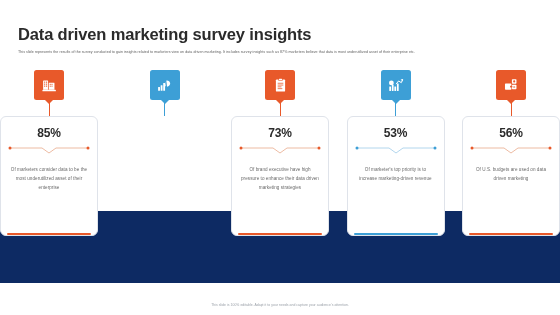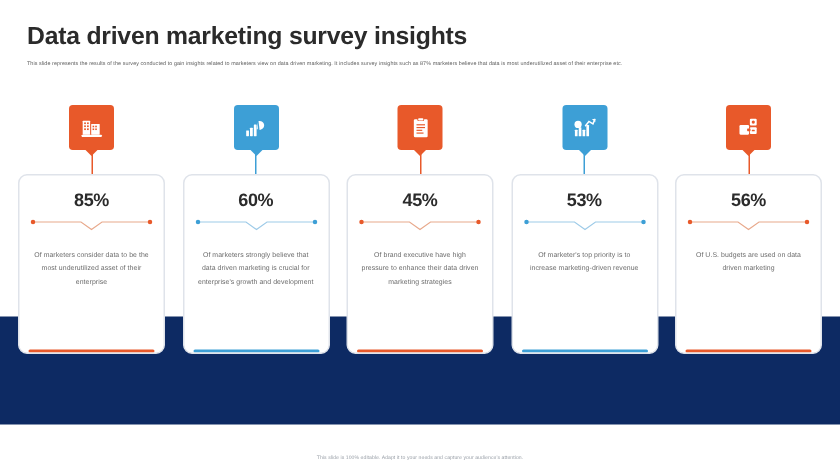--- a/index.html
+++ b/index.html
@@ -5,21 +5,21 @@
   * { margin:0; padding:0; box-sizing:border-box; }
   html,body { width:560px; height:315px; }
   body {
     font-family:"Liberation Sans", sans-serif;
     background:#ffffff;
     position:relative;
     overflow:hidden;
   }
 
   
-  .header { padding:15px 18px 0 18px; position:relative; z-index:5; }
+  .header { padding:25px 18px 0 18px; position:relative; z-index:5; }
   .title {
     font-size:16.5px;
     font-weight:700;
     color:#2b2b2b;
     letter-spacing:-0.15px;
     line-height:1.15;
   }
   .subtitle {
     margin-top:5px;
     font-size:3.6px;
@@ -40,21 +40,21 @@
   }
 
   
   .cards {
     position:absolute;
     top:70px;
     left:0;
     width:560px;
     display:flex;
     justify-content:space-between;
-    padding:0 12px;
+    padding:0 0;
     z-index:3;
   }
   .card-wrap {
     width:98px;
     display:flex;
     flex-direction:column;
     align-items:center;
   }
 
   
@@ -191,49 +191,37 @@
     <div class="icon-badge" style="background:#3d9fd6;color:#3d9fd6">
       <svg width="17" height="17" viewBox="0 0 24 24" fill="#fff">
         <rect x="3" y="14" width="2.6" height="5.5" rx="0.4"></rect>
         <rect x="6.6" y="11.5" width="2.6" height="8" rx="0.4"></rect>
         <rect x="10.2" y="8.5" width="2.6" height="11" rx="0.4"></rect>
         <path d="M14.6 5.2 c2.6 -0.5 5 1.2 5.3 3.6 c0.3 2.4 -1.7 4.6 -4.3 4.8 z"></path>
         <path d="M14 6.3 l0 6.6 l-1.2 0 z" opacity="0.85"></path>
       </svg>
     </div>
     <div class="stem" style="background:#3d9fd6"></div>
-    <div class="card">
-      <div class="pct">60%</div>
-      <div class="divider">
-        <svg width="86" height="9" viewBox="0 0 86 9">
-          <path d="M4 3 L36 3 L43 8 L50 3 L82 3" fill="none" stroke="#9ecbe8" stroke-width="0.8"></path>
-          <circle cx="4" cy="3" r="1.5" fill="#3d9fd6"></circle>
-          <circle cx="82" cy="3" r="1.5" fill="#3d9fd6"></circle>
-        </svg>
-      </div>
-      <div class="desc">Of marketers strongly believe that data driven marketing is crucial for enterprise's growth and development</div>
-      <div class="card-accent" style="background:#3d9fd6"></div>
-    </div>
   </div>
 
   <div class="card-wrap">
     <div class="icon-badge" style="background:#e8592a;color:#e8592a">
       <svg width="17" height="17" viewBox="0 0 24 24" fill="#fff">
         <rect x="5.5" y="3.5" width="13" height="17" rx="1.2"></rect>
         <rect x="8.8" y="2" width="6.4" height="3.2" rx="1" fill="#e8592a"></rect>
         <rect x="9.6" y="2.6" width="4.8" height="2" rx="0.7" fill="#fff"></rect>
         <rect x="8" y="8.2" width="8" height="1.1" fill="#e8592a"></rect>
         <rect x="8" y="10.8" width="8" height="1.1" fill="#e8592a"></rect>
         <rect x="8" y="13.4" width="5.4" height="1.1" fill="#e8592a"></rect>
         <rect x="8" y="16" width="6.6" height="1.1" fill="#e8592a"></rect>
       </svg>
     </div>
     <div class="stem" style="background:#e8592a"></div>
     <div class="card">
-      <div class="pct">45%</div>
+      <div class="pct">73%</div>
       <div class="divider">
         <svg width="86" height="9" viewBox="0 0 86 9">
           <path d="M4 3 L36 3 L43 8 L50 3 L82 3" fill="none" stroke="#e8a98c" stroke-width="0.8"></path>
           <circle cx="4" cy="3" r="1.5" fill="#e8592a"></circle>
           <circle cx="82" cy="3" r="1.5" fill="#e8592a"></circle>
         </svg>
       </div>
       <div class="desc">Of brand executive have high pressure to enhance their data driven marketing strategies</div>
       <div class="card-accent" style="background:#e8592a"></div>
     </div>

